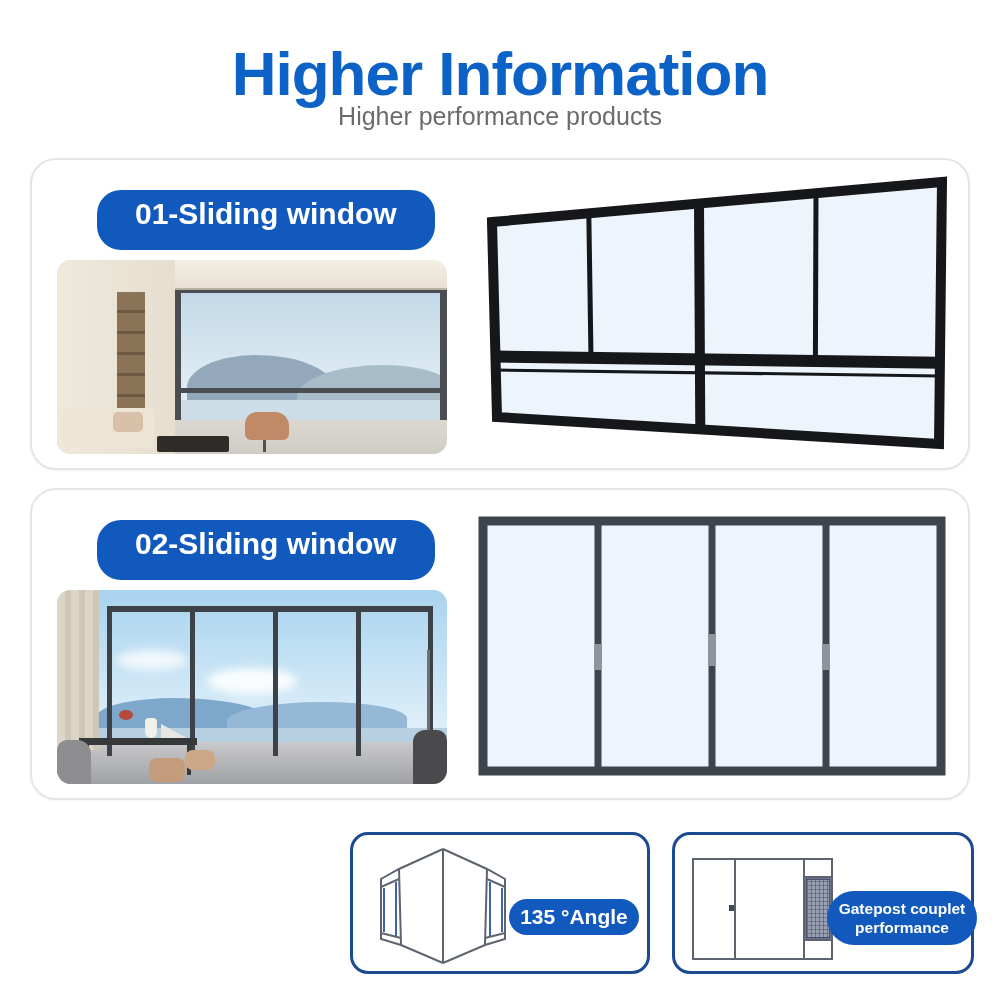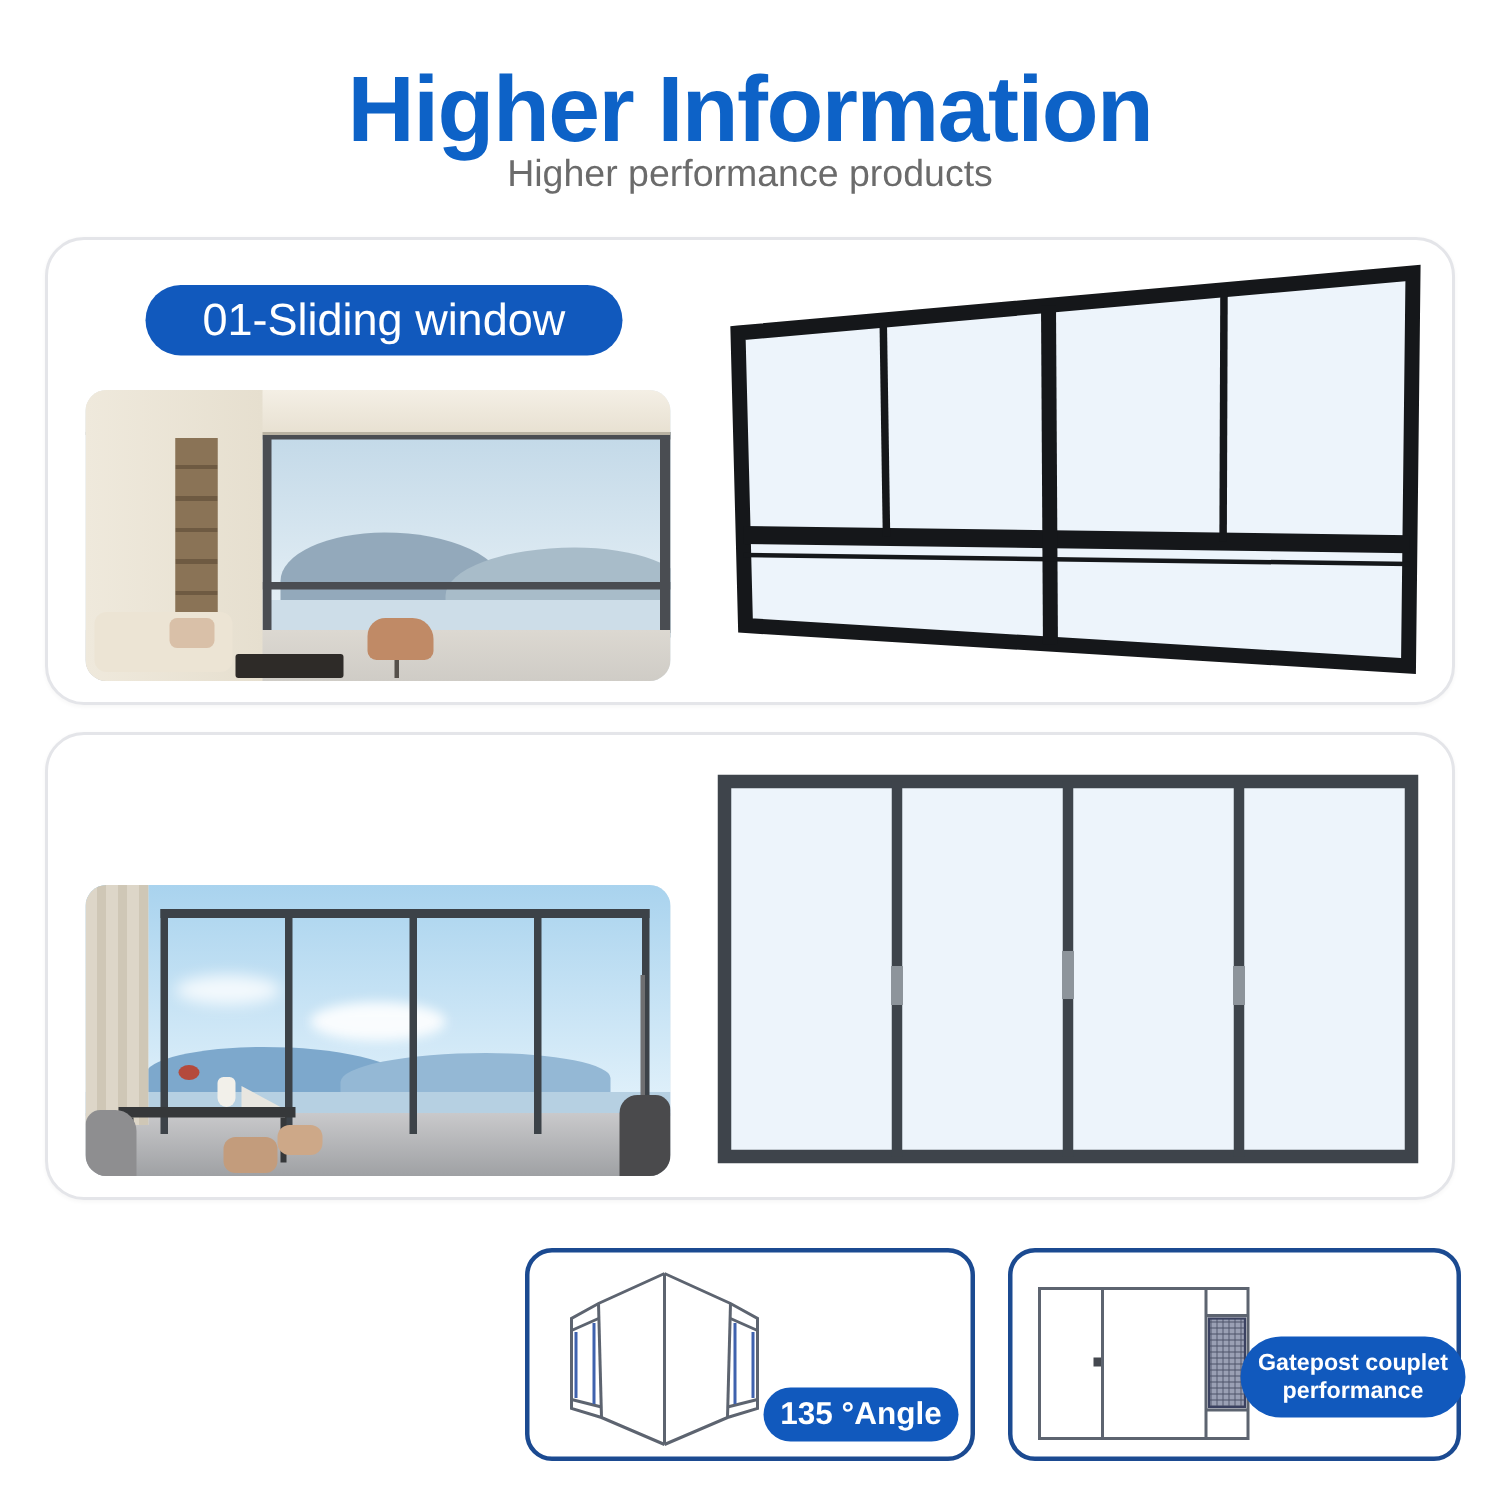--- a/index.html
+++ b/index.html
@@ -9,23 +9,23 @@
   .page-title { position:absolute; top:38px; left:0; width:1000px; text-align:center;
     font-size:62px; font-weight:bold; color:#0d62c7; letter-spacing:-1px; }
   .page-subtitle { position:absolute; top:102px; left:0; width:1000px; text-align:center;
     font-size:25px; color:#6b6b6b; }
 
   .card { position:absolute; left:30px; width:940px; height:312px; background:#fff;
     border:2px solid #e4e5e9; border-radius:26px; box-shadow:0 1px 3px rgba(0,0,0,0.04); }
   .card1 { top:158px; }
   .card2 { top:488px; }
 
-  .badge { position:absolute; left:65px; top:30px; height:47px; line-height:47px;
+  .badge { position:absolute; left:65px; top:30px; height:60px; line-height:47px;
     padding:0 38px; background:#1159bd; border-radius:24px; color:#fff;
-    font-size:30px; font-weight:normal; white-space:nowrap; }
+    font-size:30px; font-weight:bold; white-space:nowrap; }
 
   .photo { position:absolute; left:25px; top:100px; width:390px; height:194px;
     border-radius:14px; overflow:hidden; background:#dfe9f0; }
   .photo * { position:absolute; }
 
   
   .p1-ceiling { top:0; left:0; width:100%; height:30px; background:linear-gradient(#f4efe5,#e8e1d2); border-bottom:2px solid #b9b2a2; }
   .p1-wall { top:0; left:0; width:118px; height:100%; background:linear-gradient(90deg,#efe9dc,#e6dfcf); }
   .p1-shelf { top:32px; left:60px; width:28px; height:130px; background:#8a7356;
     background-image:repeating-linear-gradient(#8a7356 0 18px, #6e5a42 18px 21px); }
@@ -78,21 +78,21 @@
 
   .feature-card { position:absolute; top:832px; height:142px; background:#fff;
     border:3px solid #1b4a91; border-radius:18px; }
   .fc-a { left:30px;  width:300px; }
   .fc-b { left:350px; width:300px; }
   .fc-c { left:672px; width:302px; }
   .diagram { position:absolute; }
   .pill { position:absolute; background:#1159bd; color:#fff; font-weight:bold;
     display:flex; align-items:center; justify-content:center; text-align:center; }
   .pill-a { left:166px; top:64px; width:116px; height:36px; border-radius:18px; font-size:21px; }
-  .pill-b { left:156px; top:64px; width:130px; height:36px; border-radius:18px; font-size:21px;margin-top:26px; }
+  .pill-b { left:156px; top:64px; width:130px; height:36px; border-radius:18px; font-size:21px; }
   .pill-c { left:152px; top:56px; width:150px; height:54px; border-radius:27px; font-size:15.5px; line-height:1.25; padding:0 10px; }
 </style>
 </head>
 <body>
 
 <div class="page">
 
   <div class="page-title">Higher Information</div>
   <div class="page-subtitle">Higher performance products</div>
 
@@ -124,20 +124,21 @@
       <polygon points="15,48 465,8 462,270 20,243" fill="none" stroke="#15171a" stroke-width="10"></polygon>
       <line x1="18.5" y1="182.6" x2="462.9" y2="188.8" stroke="#15171a" stroke-width="12"></line>
       <line x1="222" y1="29.6" x2="223.3" y2="255.4" stroke="#15171a" stroke-width="10"></line>
       <line x1="111.8" y1="39.4" x2="114" y2="183.9" stroke="#15171a" stroke-width="5"></line>
       <line x1="339" y1="19.2" x2="338.4" y2="187.1" stroke="#15171a" stroke-width="5"></line>
       <line x1="18.5" y1="196" x2="462.9" y2="202" stroke="#15171a" stroke-width="3"></line>
     </svg>
   </section>
 
   <section class="card card2">
+    <div class="badge">02-Sliding window</div>
 
     <div class="photo">
       <div class="p2-sky"></div>
       <div class="p2-cloud1"></div>
       <div class="p2-cloud2"></div>
       <div class="p2-mtn1"></div>
       <div class="p2-mtn2"></div>
       <div class="p2-water"></div>
       <div class="p2-floor"></div>
       <div class="p2-rail-top"></div>

